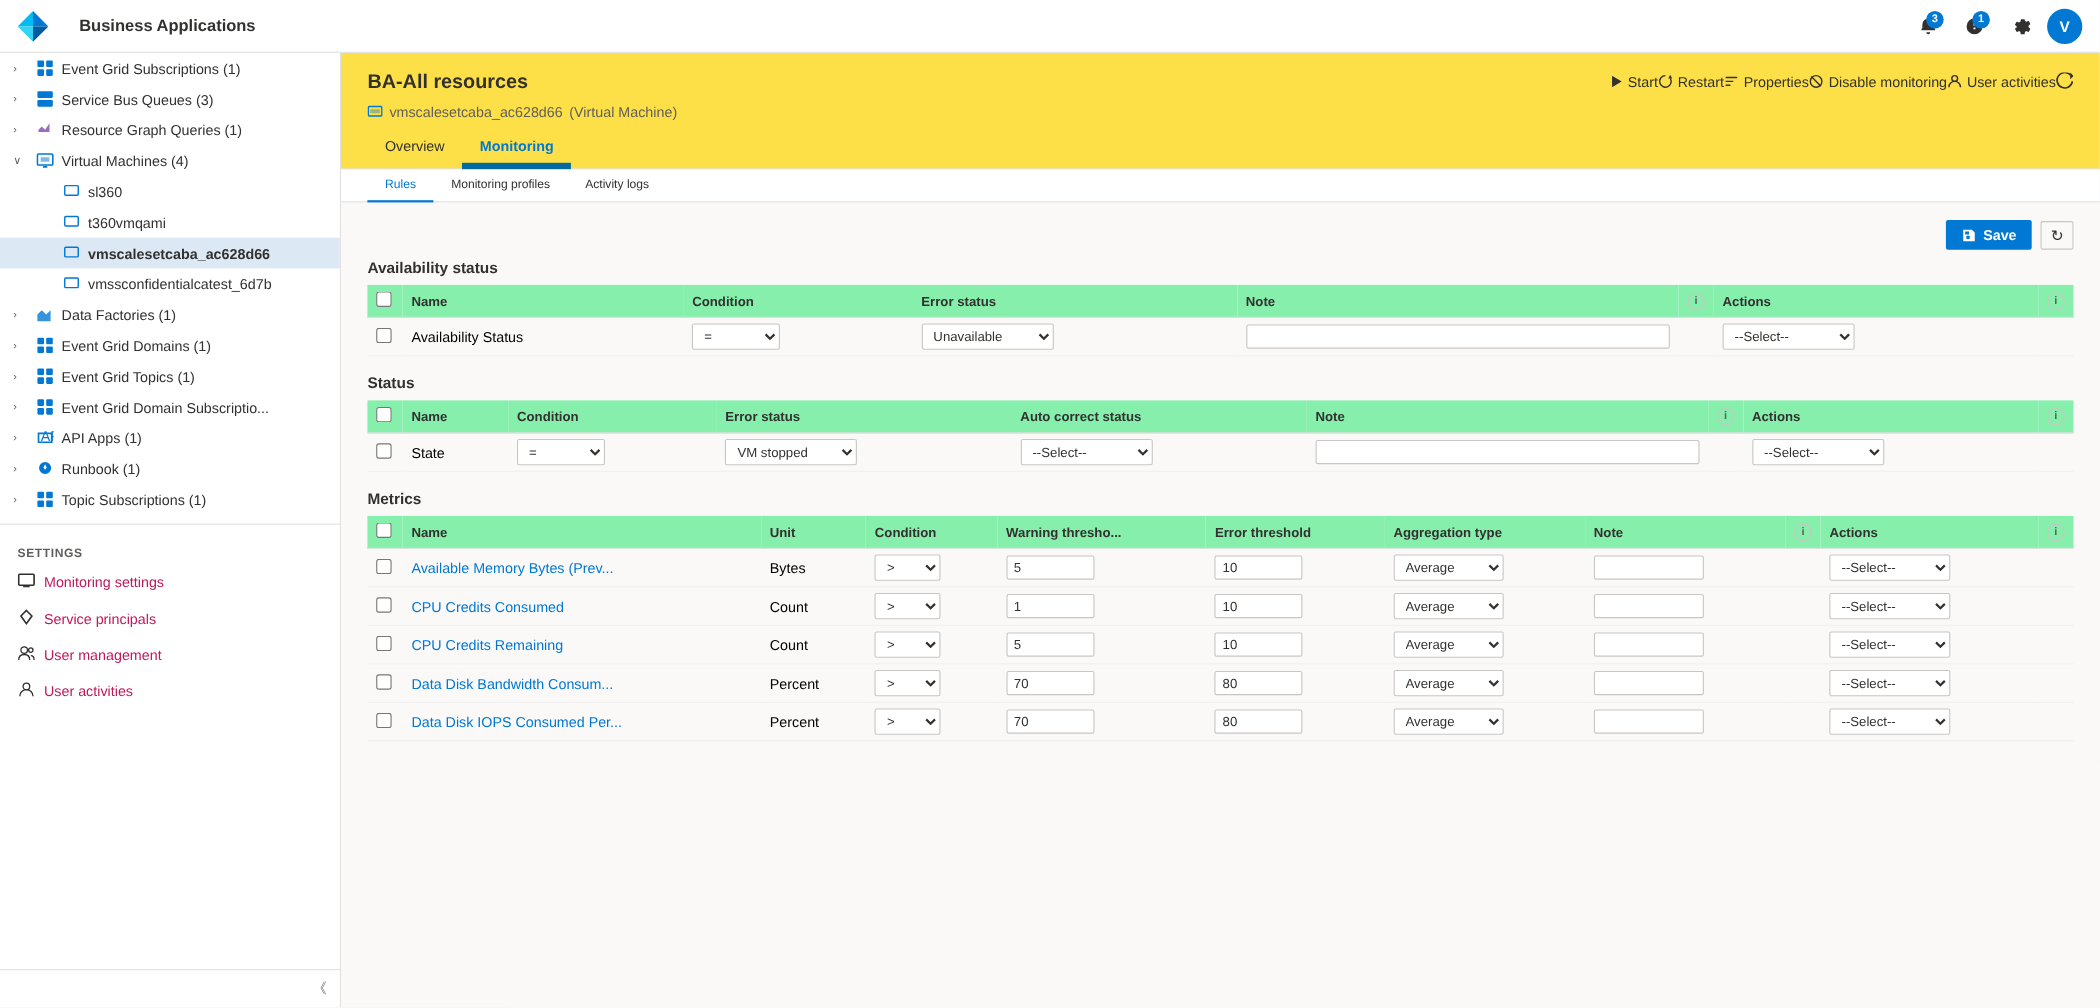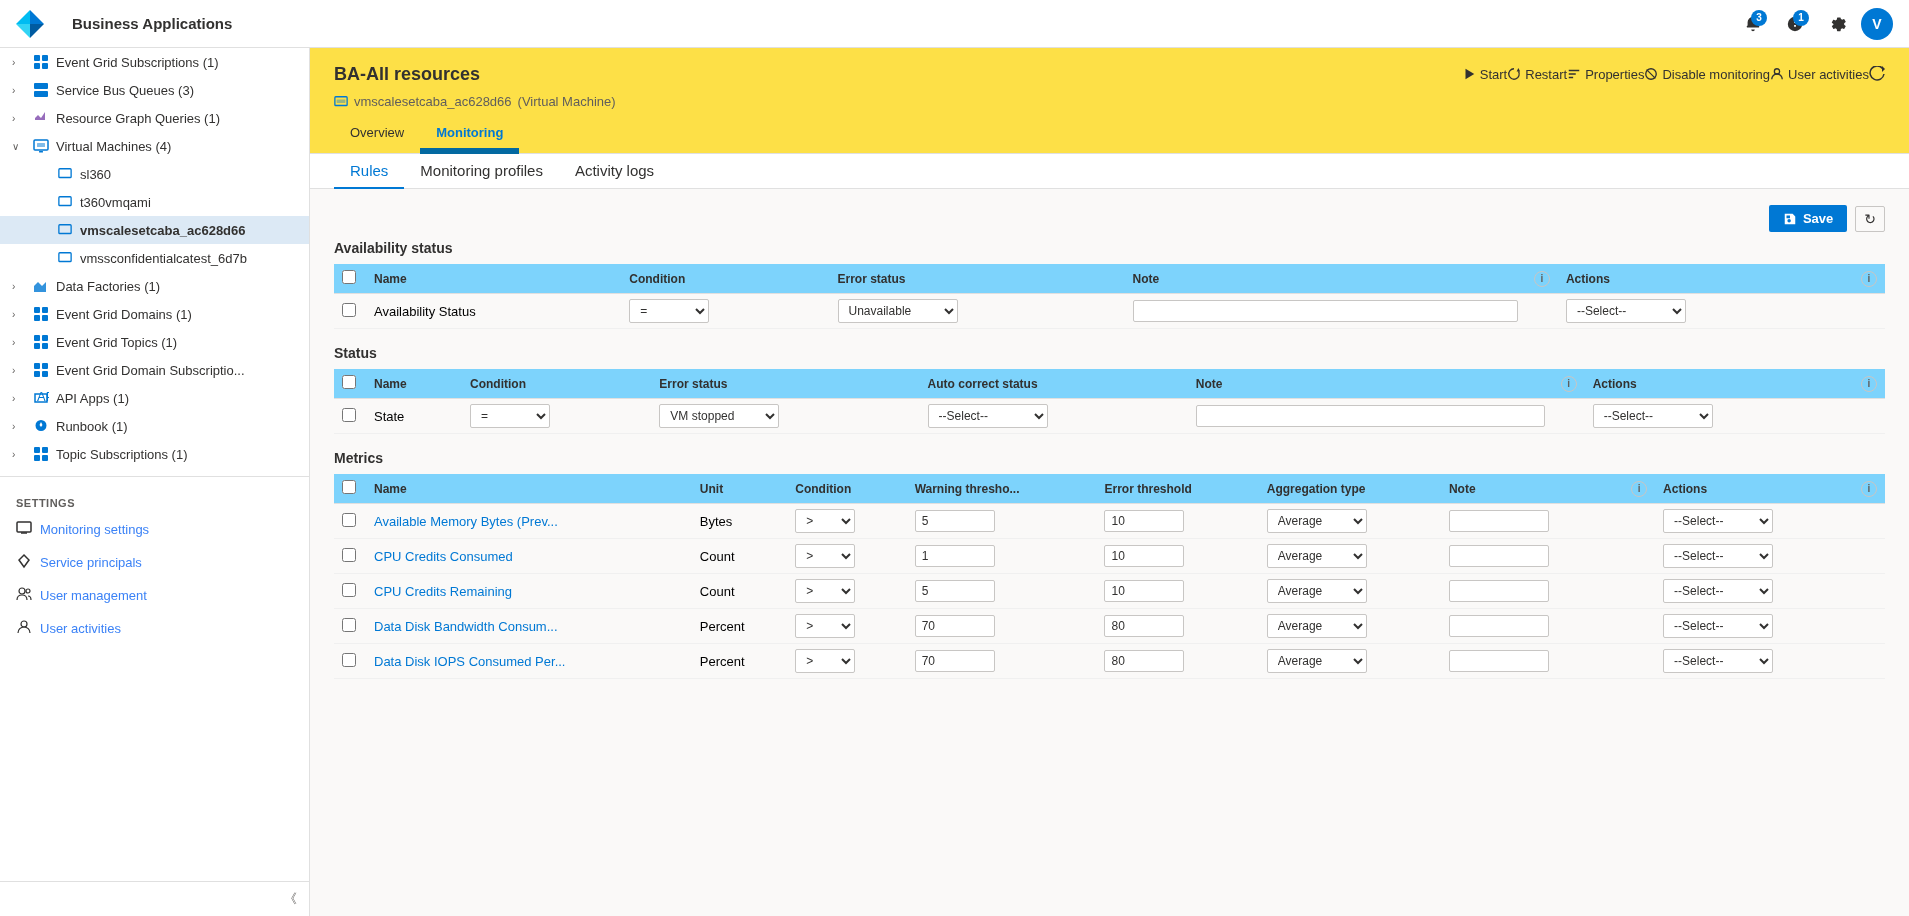--- a/index.html
+++ b/index.html
@@ -60,21 +60,21 @@
     .sidebar-chevron { color: #605e5c; font-size: 10px; width: 14px; }
     .sidebar-icon { width: 18px; height: 18px; display: inline-flex; align-items: center; justify-content: center; flex-shrink: 0; }
     .sidebar-label { flex: 1; }
     .sidebar-child {
       display: flex; align-items: center; padding: 5px 8px 5px 36px;
       cursor: pointer; color: #323130; gap: 6px;
     }
     .sidebar-child.active { background: #dce9f5; font-weight: 600; }
     .settings-item {
       display: flex; align-items: center; padding: 7px 16px;
-      cursor: pointer; color: #3b82f6; gap: 8px;
+      cursor: pointer; color: #be185d; gap: 8px;
     }
     .sidebar-collapse-btn {
       display: flex; align-items: center; justify-content: flex-end;
       padding: 8px 12px; cursor: pointer; color: #605e5c; border-top: 1px solid #e0e0e0; margin-top: auto;
     }
 
     
     .content { flex: 1; display: flex; flex-direction: column; overflow: hidden; background: #faf9f8; }
 
     
@@ -95,21 +95,21 @@
     .tabs { display: flex; gap: 0; }
     .tab {
       padding: 8px 16px; cursor: pointer; color: #323130; font-size: 13px;
       border-bottom: 2px solid transparent; margin-bottom: -1px;
     }
     .tab.active { color: #0078d4; border-bottom: 6px solid #0369a1; font-weight: 600; }
 
     
     .sub-tabs { display: flex; gap: 0; padding: 0 24px; background: #fff; border-bottom: 1px solid #e0e0e0; flex-shrink: 0; }
     .sub-tab {
-      padding: 8px 16px; cursor: pointer; color: #323130; font-size: 15px;
+      padding: 8px 16px; cursor: pointer; color: #323130; font-size: 11px;
       border-bottom: 2px solid transparent; margin-bottom: -1px;
     }
     .sub-tab.active { color: #0078d4; border-bottom: 2px solid #0078d4; font-weight: 500; }
 
     
     .content-scroll { flex: 1; overflow-y: auto; padding: 16px 24px; }
 
     
     .section-title {
       font-size: 14px; font-weight: 600; color: #323130;
@@ -125,21 +125,21 @@
     }
     .btn-refresh {
       background: transparent; border: 1px solid #c8c6c4; padding: 4px 8px;
       cursor: pointer; border-radius: 2px; color: #323130; font-size: 14px;
     }
 
     
     .rule-table { width: 100%; border-collapse: collapse; margin-bottom: 16px; }
     .rule-table th {
       text-align: left; padding: 6px 8px; font-weight: 600; color: #323130;
-      border-bottom: 1px solid #e0e0e0; background: #7dd3fc; font-size: 12px;
+      border-bottom: 1px solid #e0e0e0; background: #86efac; font-size: 12px;
     }
     .rule-table td { padding: 5px 8px; border-bottom: 1px solid #f0f0f0; vertical-align: middle; }
 
     .checkbox-cell { width: 32px; }
     input[type="checkbox"] { width: 14px; height: 14px; cursor: pointer; }
 
     select.rule-select {
       border: 1px solid #c8c6c4; background: #fff; padding: 3px 6px;
       font-size: 12px; color: #323130; border-radius: 2px; cursor: pointer;
       appearance: auto; min-width: 80px;

